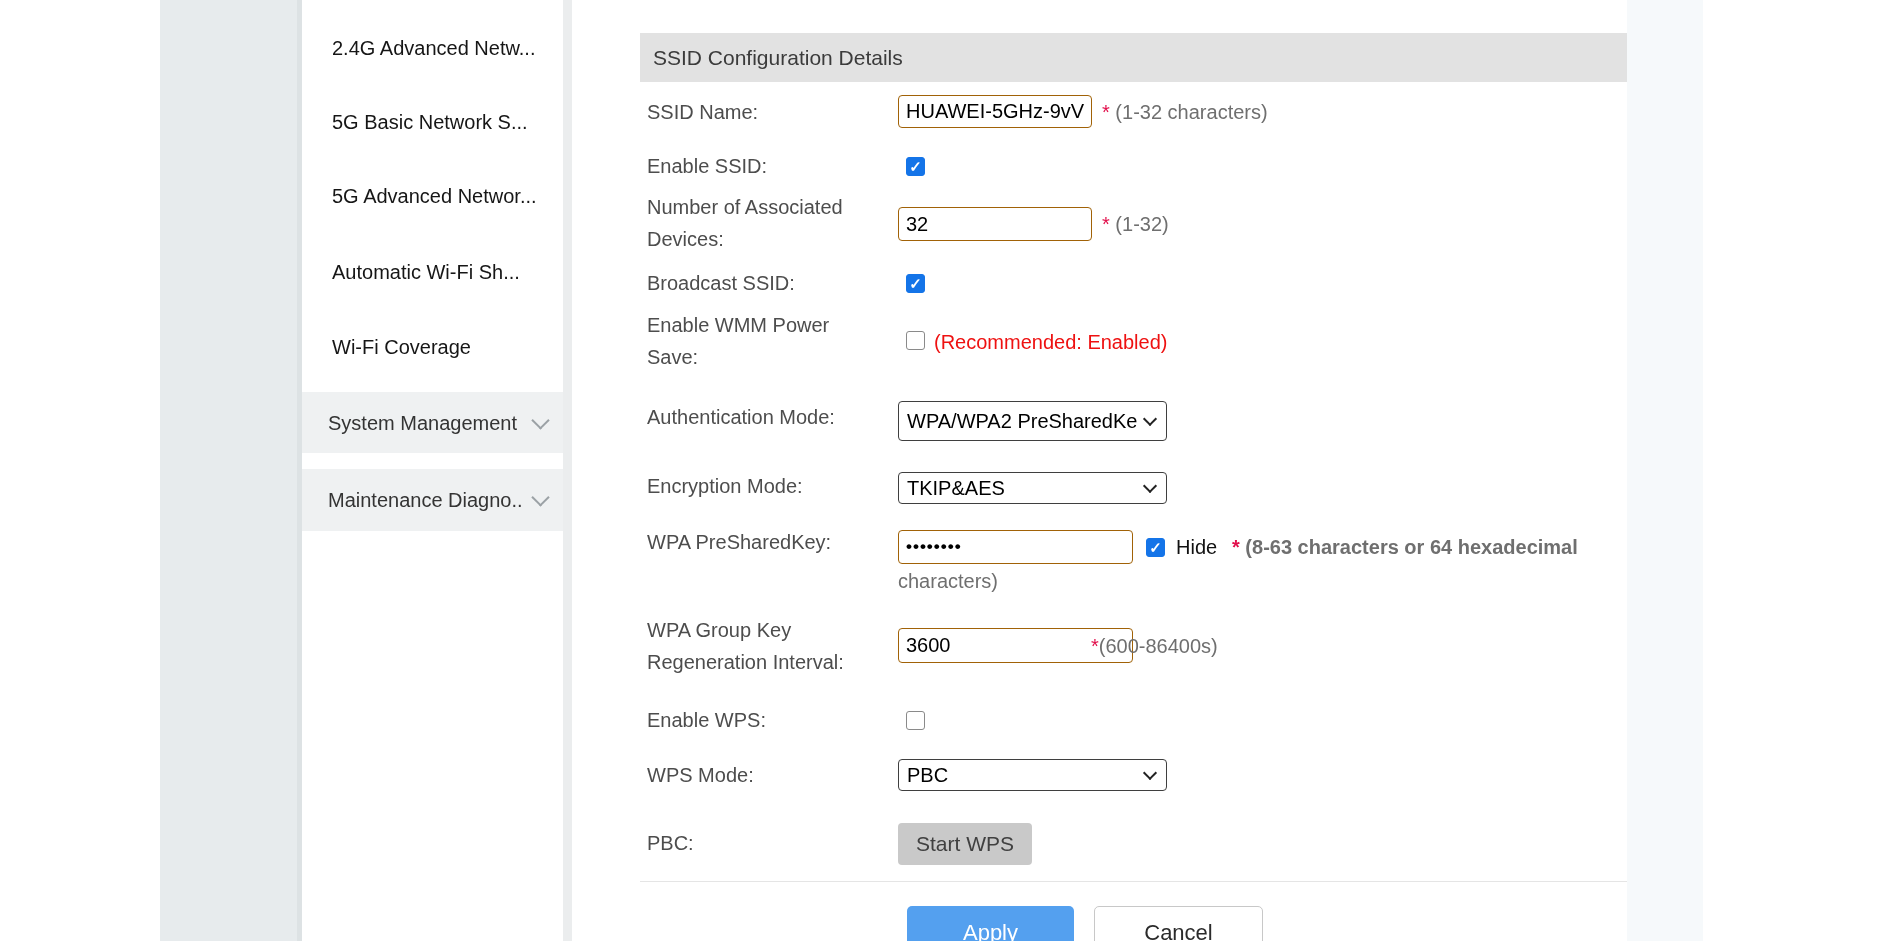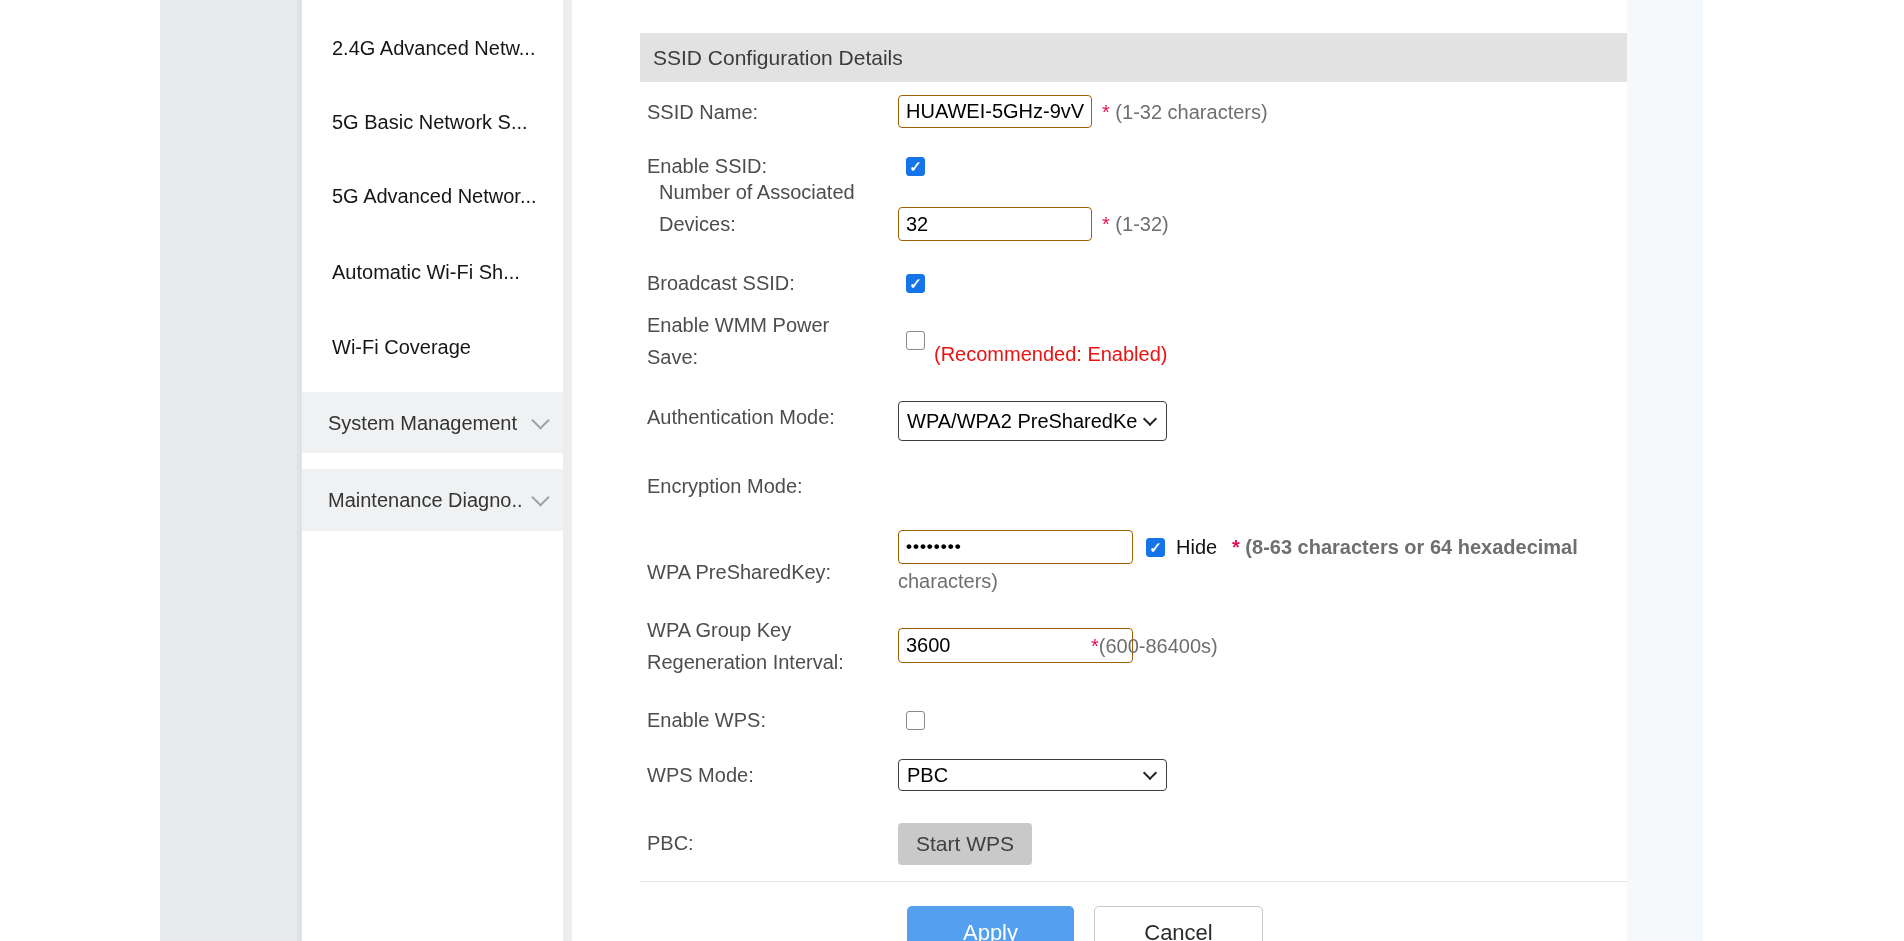--- a/index.html
+++ b/index.html
@@ -19,21 +19,21 @@
 
   
   .panel-header{position:absolute;left:640px;top:33px;width:987px;height:49px;background:#e2e2e2;}
   .panel-header span{display:block;margin-left:13px;line-height:49px;font-size:21px;color:#3b3b3b;}
   .panel-bottom-border{position:absolute;left:640px;top:881px;width:987px;height:1px;background:#e5e5e5;}
 
   .flabel{position:absolute;left:647px;font-size:20px;line-height:26px;color:#4d4d4d;white-space:nowrap;}
   .flabel2{position:absolute;left:647px;font-size:20px;line-height:32px;color:#4d4d4d;white-space:nowrap;}
   .hint{position:absolute;font-size:20px;line-height:26px;color:#6f6f6f;white-space:nowrap;}
   .star{color:#e2104c;}
-  .rednote{position:absolute;font-size:20px;line-height:26px;color:#ee1111;white-space:nowrap;margin-top:12px;}
+  .rednote{position:absolute;font-size:20px;line-height:26px;color:#ee1111;white-space:nowrap;}
   .darktext{color:#111111;}
 
   .tinput{position:absolute;background:#ffffff;border:1px solid #a16207;border-radius:4px;font-size:20px;color:#000;padding:0 0 0 7px;box-sizing:border-box;white-space:nowrap;overflow:hidden;display:flex;align-items:center;}
   .sel{position:absolute;background:#ffffff;border:1px solid #3f3f3f;border-radius:4px;font-size:20px;color:#000;padding:0 26px 0 8px;box-sizing:border-box;white-space:nowrap;overflow:hidden;display:flex;align-items:center;cursor:pointer;}
   .sel .sel-chev{position:absolute;right:11px;top:50%;width:8px;height:8px;border-right:2px solid #222;border-bottom:2px solid #222;transform:translateY(-70%) rotate(45deg);}
 
   .cb{position:absolute;width:19px;height:19px;box-sizing:border-box;border-radius:3px;cursor:pointer;}
   .cb.checked{background:#1474e8;border:1px solid #1474e8;color:#fff;font-size:15px;font-weight:bold;display:flex;align-items:center;justify-content:center;}
   .cb.checked::after{content:"\2713";}
   .cb.unchecked{background:#fff;border:1.5px solid #8a8a8a;}
@@ -76,21 +76,21 @@
   <div class="flabel" style="top:99px;">SSID Name:</div>
   <div class="tinput" style="left:898px;top:95px;width:194px;height:33px;">HUAWEI-5GHz-9vV</div>
   <div class="hint" style="left:1102px;top:99px;">
     <span class="star">*</span>
     <span>(1-32 characters)</span>
   </div>
 
   <div class="flabel" style="top:153px;">Enable SSID:</div>
   <div class="cb checked" style="left:906px;top:157px;"></div>
 
-  <div class="flabel2" style="top:176px;margin-left:12px;">
+  <div class="flabel2" style="top:191px;">
     <span style="display:block;">Number of Associated</span>
     <span style="display:block;">Devices:</span>
   </div>
   <div class="tinput" style="left:898px;top:207px;width:194px;height:34px;">32</div>
   <div class="hint" style="left:1102px;top:211px;">
     <span class="star">*</span>
     <span>(1-32)</span>
   </div>
 
   <div class="flabel" style="top:270px;">Broadcast SSID:</div>
@@ -103,22 +103,26 @@
   <div class="cb unchecked" style="left:906px;top:331px;"></div>
   <div class="rednote" style="left:934px;top:329px;">(Recommended: Enabled)</div>
 
   <div class="flabel" style="top:404px;">Authentication Mode:</div>
   <div class="sel" style="left:898px;top:401px;width:269px;height:40px;">
     <span>WPA/WPA2 PreSharedKe</span>
     <span class="sel-chev"></span>
   </div>
 
   <div class="flabel" style="top:473px;">Encryption Mode:</div>
+  <div class="sel" style="left:898px;top:472px;width:269px;height:32px;">
+    <span>TKIP&amp;AES</span>
+    <span class="sel-chev"></span>
+  </div>
 
-  <div class="flabel" style="top:559px;">WPA PreSharedKey:</div>
+  <div class="flabel" style="top:529px;">WPA PreSharedKey:</div>
   <div class="tinput" style="left:898px;top:530px;width:235px;height:34px;font-size:17px;letter-spacing:1px;font-weight:bold;">••••••••</div>
   <div class="cb checked" style="left:1146px;top:538px;"></div>
   <div class="hint darktext" style="left:1176px;top:534px;">Hide</div>
   <div class="hint" style="left:1232px;top:534px;font-weight:bold;">
     <span class="star">*</span>
     <span>(8-63 characters or 64 hexadecimal</span>
   </div>
   <div class="hint" style="left:898px;top:568px;">characters)</div>
 
   <div class="flabel2" style="top:614px;">

